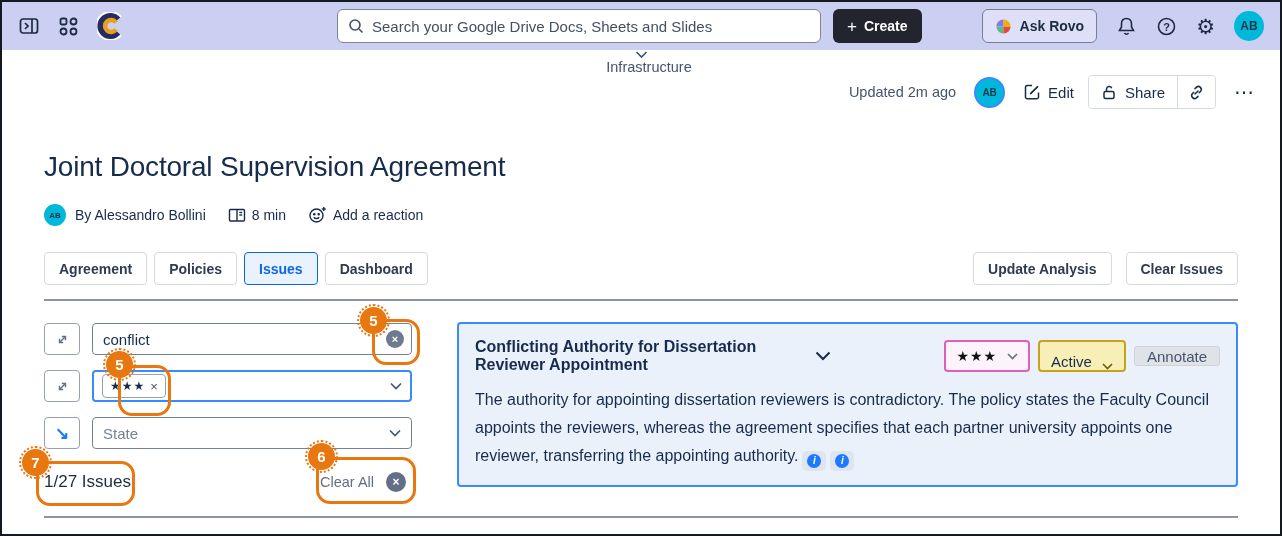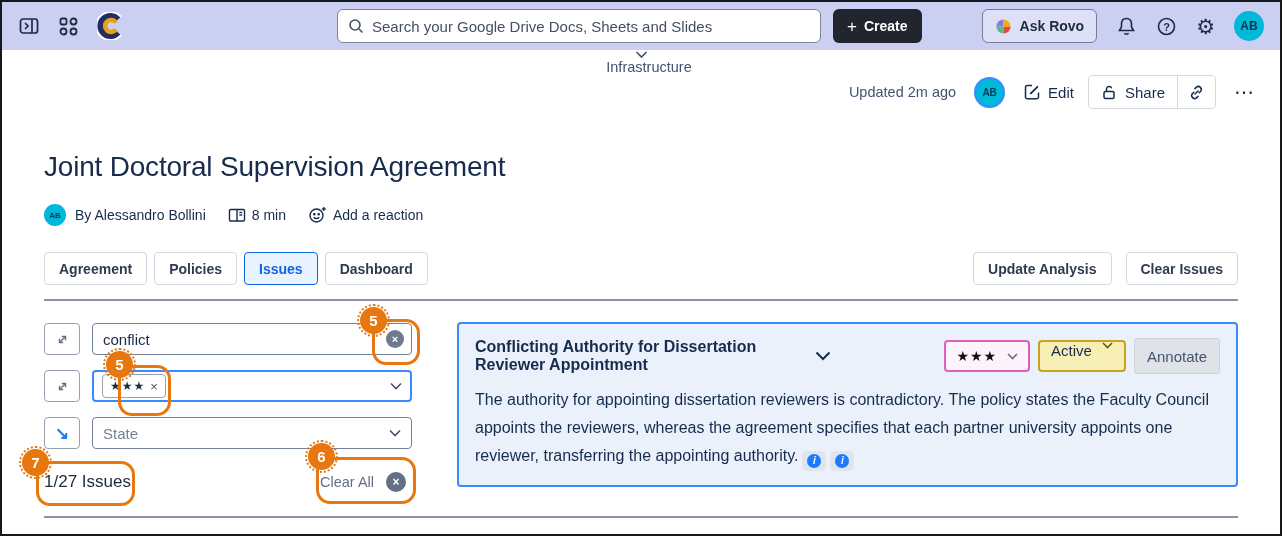--- a/index.html
+++ b/index.html
@@ -79,22 +79,22 @@
   .ann-badge { position:absolute; width:27px; height:27px; border-radius:50%; background:#e8770f; color:#fff; font-size:15px; font-weight:700; display:flex; align-items:center; justify-content:center; outline:2px dotted #e8770f; outline-offset:1px; pointer-events:none; z-index:3; }
 
   
   .issue-card { flex:1; margin-left:33px; margin-top:9px; background:#eaf1fb; border:2px solid #388bff; border-radius:4px; padding:14px 16px 14px 16px; }
   .card-head { display:flex; align-items:center; }
   .card-title { width:330px; font-size:16px; font-weight:700; line-height:18px; color:#172b4d; }
   .card-title-chev { margin-left:10px; display:flex; align-items:center; cursor:pointer; }
   .card-controls { margin-left:auto; display:flex; align-items:center; gap:8px; }
   .sev-select { height:32px; border:2px solid #e05fb8; background:#fdf3fd; border-radius:4px; display:flex; align-items:center; gap:10px; padding:0 10px; cursor:pointer; }
   .sev-stars { font-size:14px; color:#111; letter-spacing:1px; }
-  .status-select { height:32px; border:2px solid #c9a21b; background:#f8efb7; border-radius:4px; display:flex; align-items:flex-start; gap:10px; padding:0 11px; cursor:pointer; font-size:15px; color:#172b4d; }
-  .annotate-btn { height:36px; background:#dfe2e7; border:1px solid #ced3da; border-radius:3px; padding:0 12px; font-size:15px; color:#44546f; cursor:pointer; font-family:inherit; }
+  .status-select { height:32px; border:2px solid #c9a21b; background:#f8efb7; border-radius:4px; display:flex; align-items:flex-end; gap:10px; padding:0 11px; cursor:pointer; font-size:15px; color:#172b4d; }
+  .annotate-btn { height:20px; background:#dfe2e7; border:1px solid #ced3da; border-radius:3px; padding:0 12px; font-size:15px; color:#44546f; cursor:pointer; font-family:inherit; }
   .card-desc { margin-top:12px; font-size:16px; line-height:28px; color:#172b4d; }
   .info-chip { display:inline-flex; align-items:center; justify-content:center; width:24px; height:20px; background:#dfe5ee; border-radius:5px; vertical-align:-3px; margin-left:4px; cursor:pointer; }
   .info-dot { width:14px; height:14px; border-radius:50%; background:#1d7afc; color:#fff; font-size:10px; font-weight:700; font-style:italic; display:flex; align-items:center; justify-content:center; line-height:1; }
 
   svg { display:block; }
 </style>
 </head>
 <body>
 
 <div class="frame">

